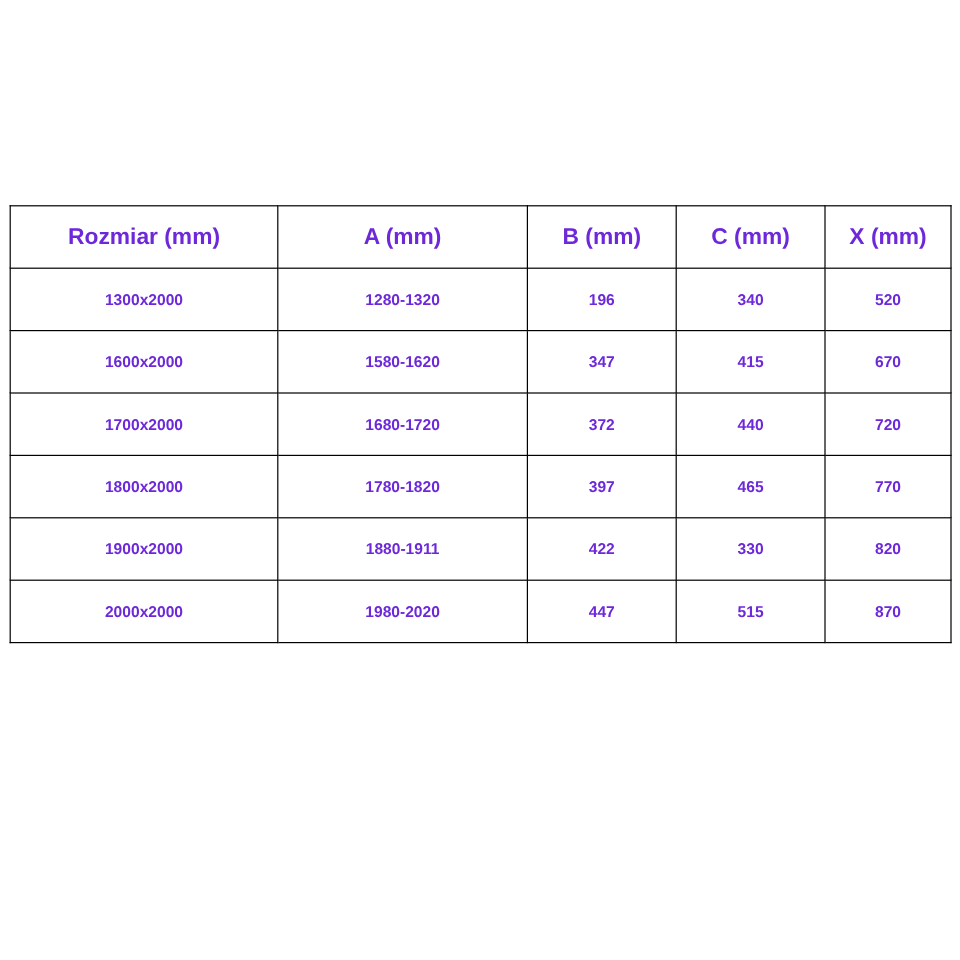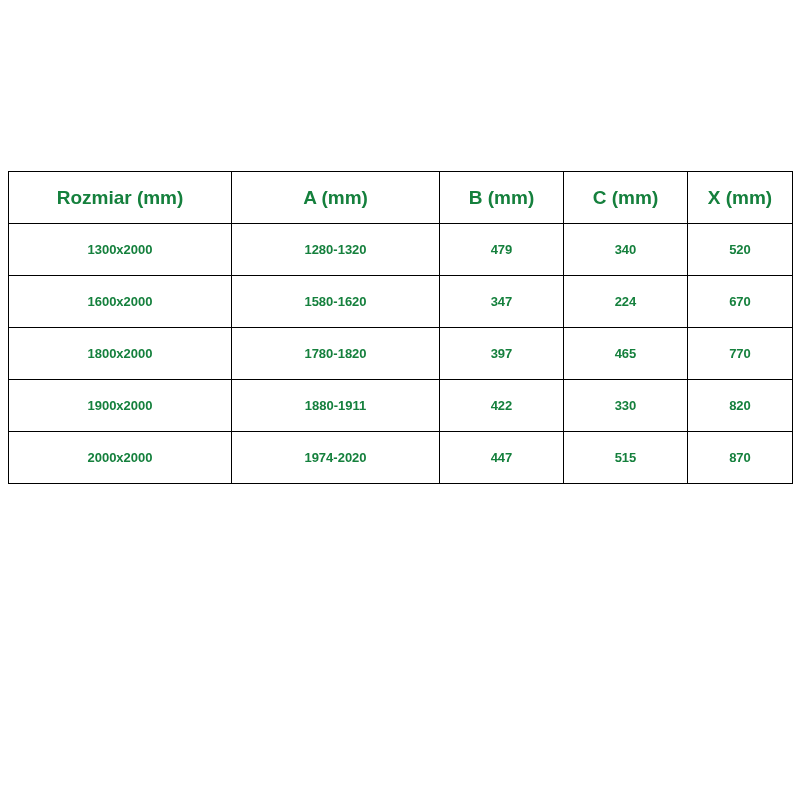--- a/index.html
+++ b/index.html
@@ -30,21 +30,21 @@
     border-collapse: collapse;
     width: 100%;
     table-layout: fixed;
   }
   table.size-table th,
   table.size-table td {
     border: 1px solid #000000;
     text-align: center;
     vertical-align: middle;
     font-weight: bold;
-    color: #15803d;
+    color: #6d28d9;
     padding: 0;
     line-height: 1;
   }
   table.size-table th {
     height: 51px;
     font-size: 19px;
   }
   table.size-table td {
     height: 51px;
     font-size: 13px;
@@ -75,48 +75,55 @@
           <th>A (mm)</th>
           <th>B (mm)</th>
           <th>C (mm)</th>
           <th>X (mm)</th>
         </tr>
       </thead>
       <tbody>
         <tr>
           <td>1300x2000</td>
           <td>1280-1320</td>
-          <td>479</td>
+          <td>196</td>
           <td>340</td>
           <td>520</td>
         </tr>
         <tr>
           <td>1600x2000</td>
           <td>1580-1620</td>
           <td>347</td>
-          <td>224</td>
+          <td>415</td>
           <td>670</td>
+        </tr>
+        <tr>
+          <td>1700x2000</td>
+          <td>1680-1720</td>
+          <td>372</td>
+          <td>440</td>
+          <td>720</td>
         </tr>
         <tr>
           <td>1800x2000</td>
           <td>1780-1820</td>
           <td>397</td>
           <td>465</td>
           <td>770</td>
         </tr>
         <tr>
           <td>1900x2000</td>
           <td>1880-1911</td>
           <td>422</td>
           <td>330</td>
           <td>820</td>
         </tr>
         <tr>
           <td>2000x2000</td>
-          <td>1974-2020</td>
+          <td>1980-2020</td>
           <td>447</td>
           <td>515</td>
           <td>870</td>
         </tr>
       </tbody>
     </table>
   </div>
 </div>
 
 </body></html>

